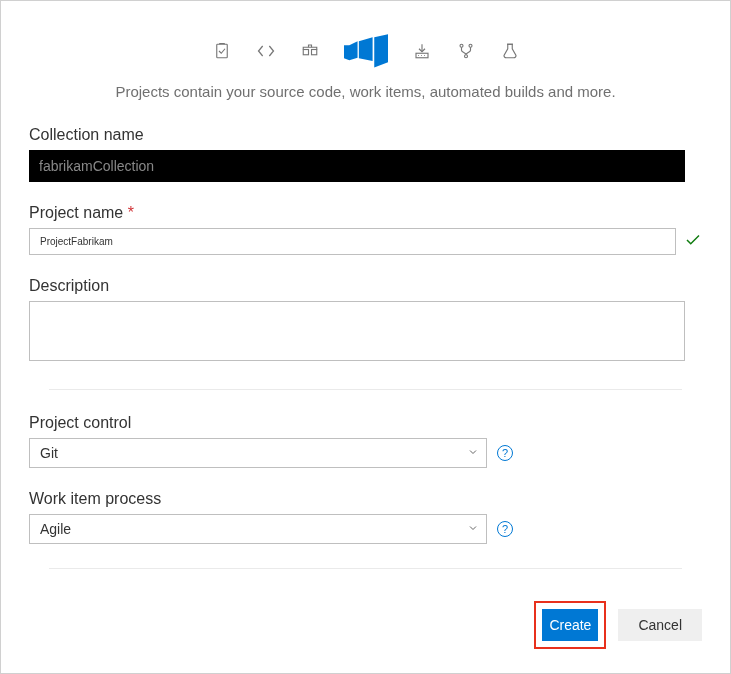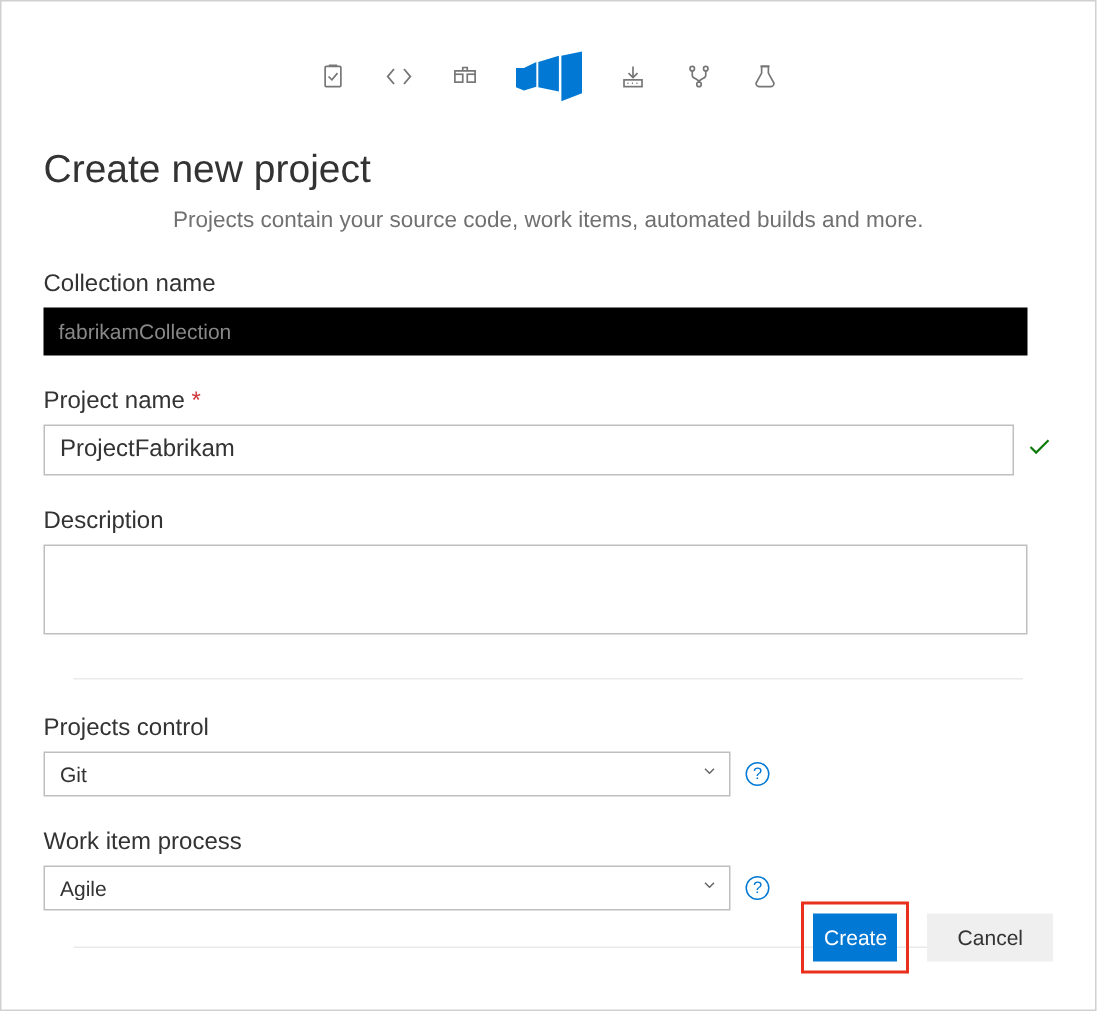--- a/index.html
+++ b/index.html
@@ -61,21 +61,21 @@
       background: #000000;
       padding: 8px 10px;
       font-size: 14px;
       color: #888;
       border: none;
     }
     .text-input {
       width: 656px;
       border: 1px solid #bfbfbf;
       padding: 7px 10px;
-      font-size: 16px;
+      font-size: 10px;
       color: #333;
       font-family: inherit;
     }
     .proj-row {
       display: flex;
       align-items: center;
       gap: 8px;
     }
     .check-icon { color: #107c10; }
     .textarea-input {
@@ -215,21 +215,20 @@
   </span>
   <span class="nav-icon">
     <svg width="18" height="18" viewBox="0 0 24 24" fill="none" stroke="currentColor" stroke-width="1.5">
         <path d="M9 3h6v6l5 9a3 3 0 01-3 3H7a3 3 0 01-3-3l5-9z"></path>
         <path d="M8 3h8"></path>
       </svg>
   </span>
 </div>
 
 <div class="content">
-  <h1>Create new project</h1>
   <p class="subtitle">Projects contain your source code, work items, automated builds and more.</p>
 
   <div class="field-group">
     <label class="field-label">Collection name</label>
     <div class="readonly-input">fabrikamCollection</div>
   </div>
 
   <div class="field-group">
     <label class="field-label">
       <span>Project name</span>
@@ -246,21 +245,21 @@
   </div>
 
   <div class="field-group">
     <label class="field-label">Description</label>
     <textarea class="textarea-input" style=""></textarea>
   </div>
 
   <hr class="divider">
 
   <div class="field-group">
-    <label class="field-label">Projects control</label>
+    <label class="field-label">Project control</label>
     <div class="select-row">
       <div class="select-wrap">
         <select class="select-input">
           <option>Git</option>
         </select>
         <span class="chevron">
           <svg width="12" height="12" viewBox="0 0 24 24" fill="none" stroke="currentColor" stroke-width="2">
               <path d="M6 9l6 6 6-6"></path>
             </svg>
         </span>

